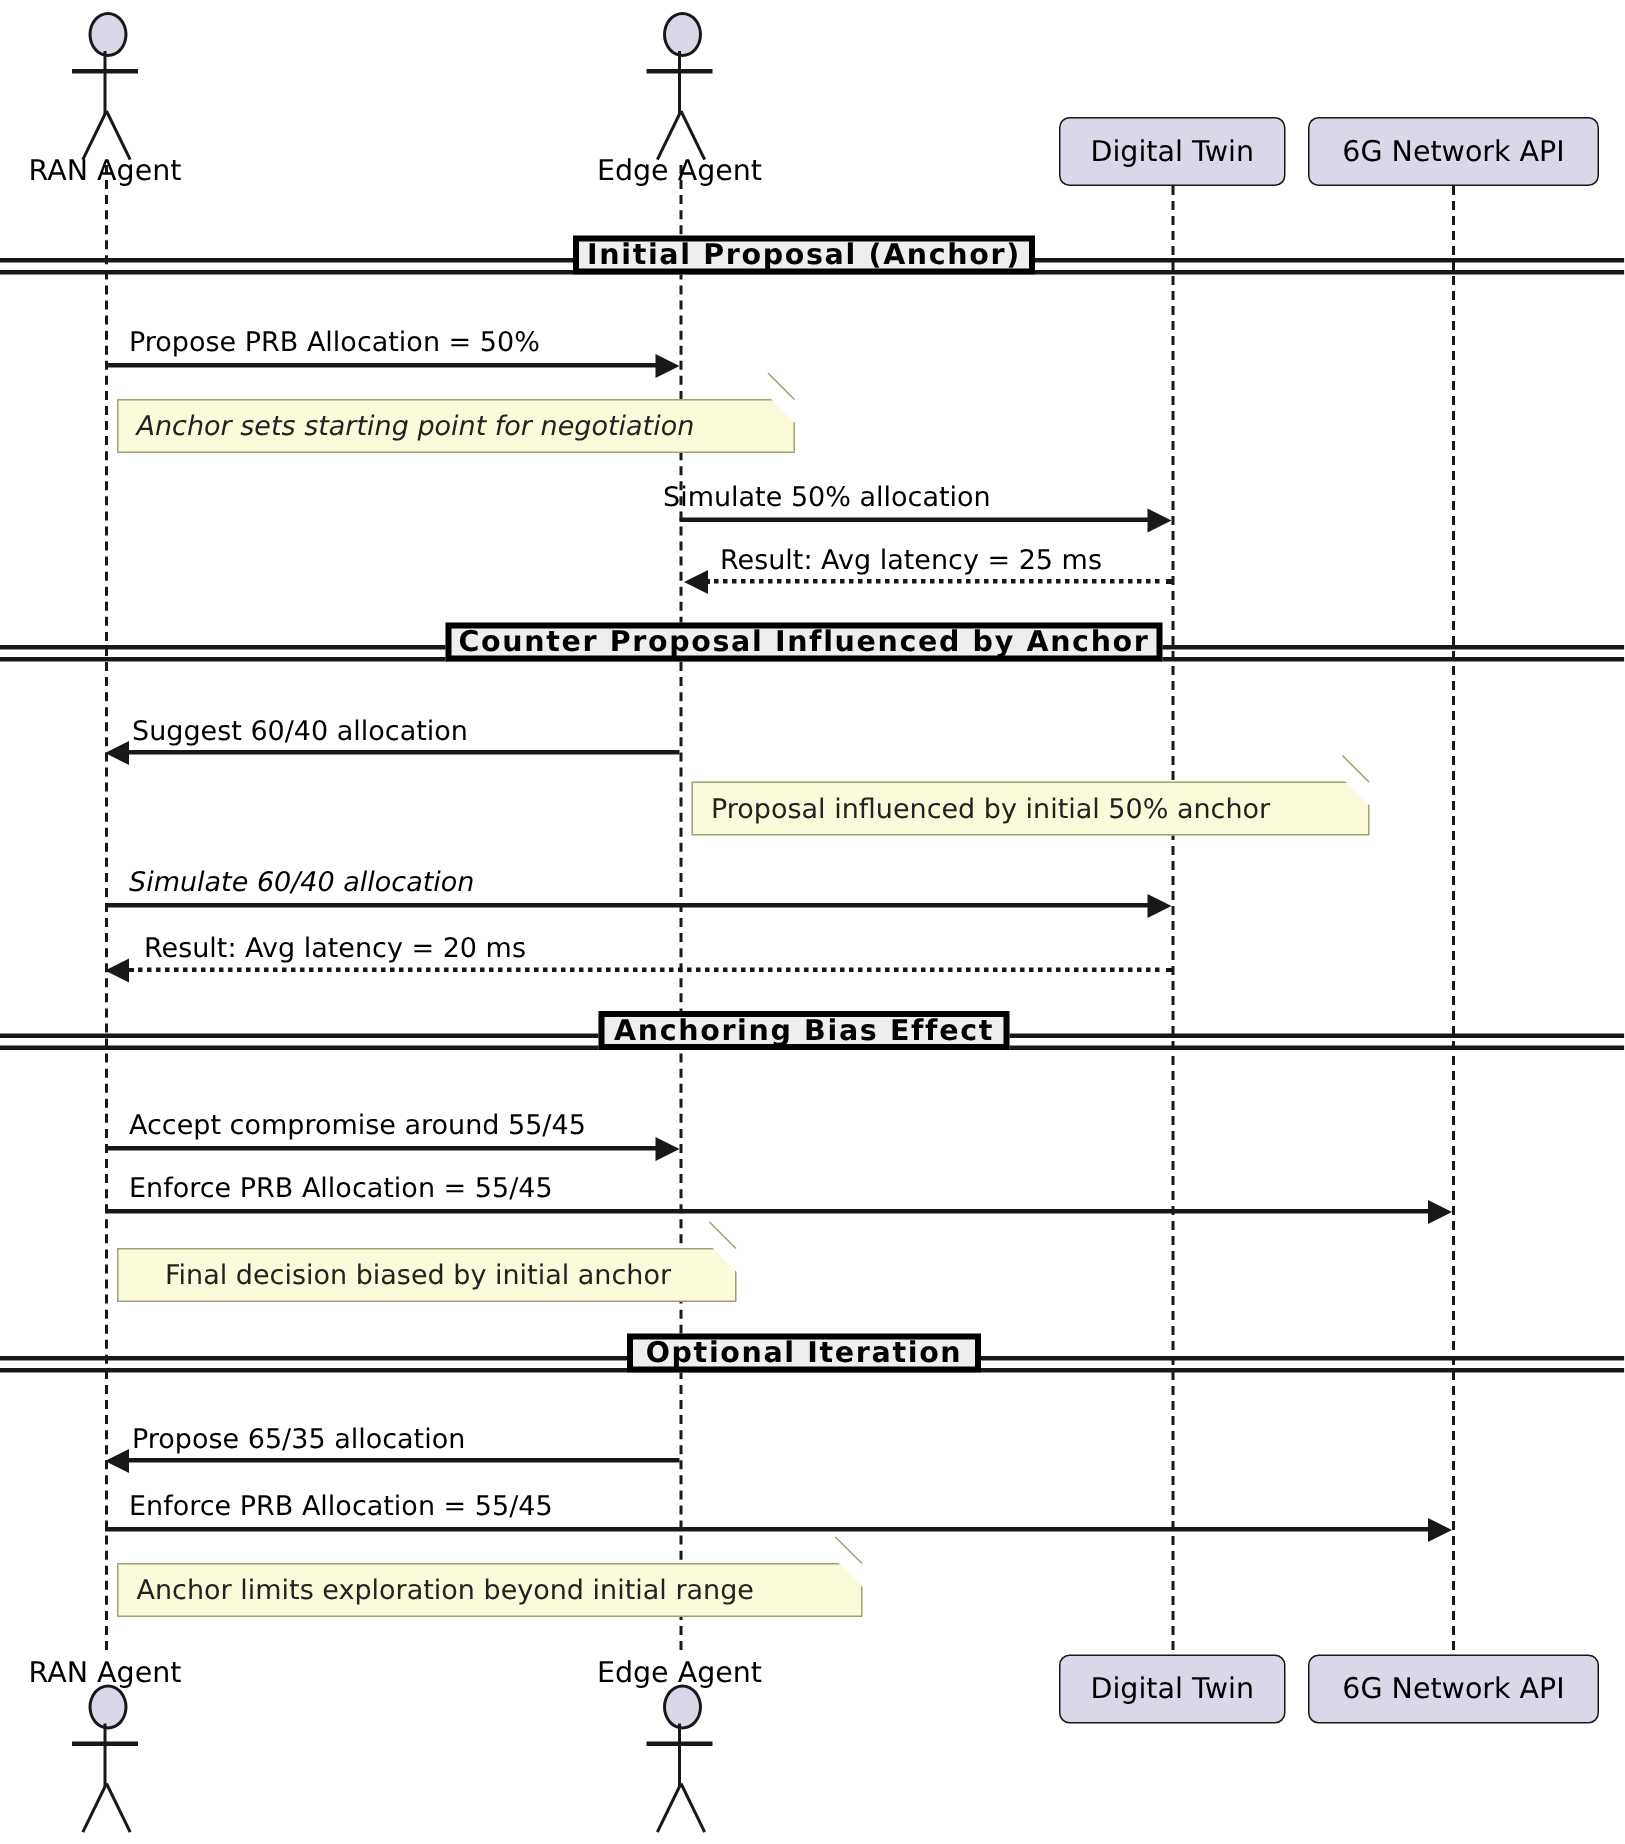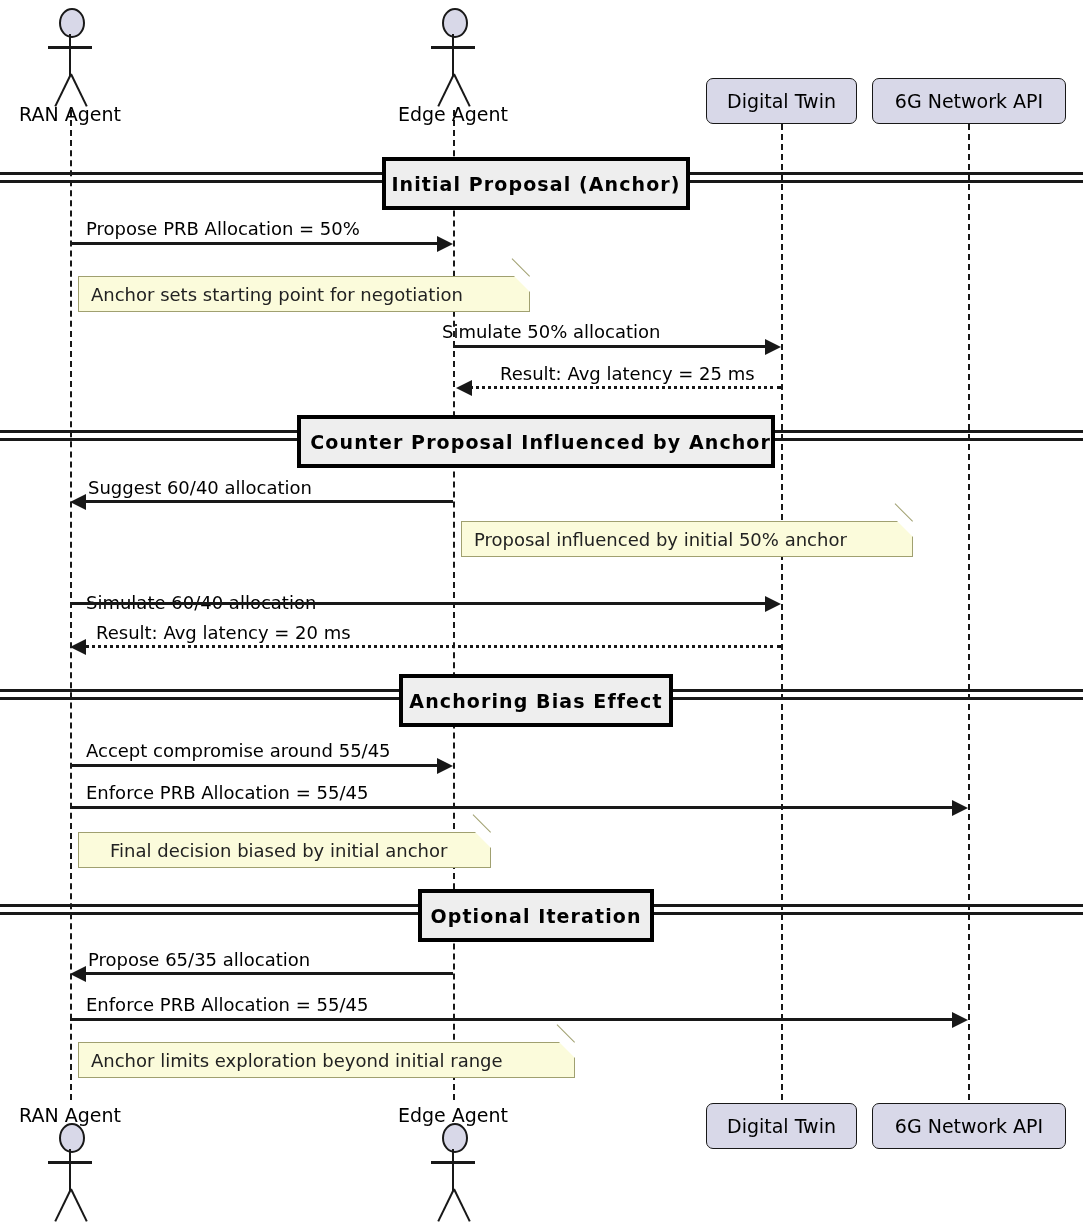--- a/index.html
+++ b/index.html
@@ -92,21 +92,21 @@
     font-size:19px;
     font-weight:bold;
     letter-spacing:1.1px;
     color:#000000;
     display:flex;
     align-items:center;
     justify-content:center;
     white-space:nowrap;
     box-sizing:border-box;
     z-index:3;
-    height:53px;
+    height:26px;
   }
   
   .msg-line{
     position:absolute;
     height:0;
     border-top:3px solid #181818;
     z-index:3;
   }
   .msg-line.dotted{
     border-top:3px dotted #181818;
@@ -203,53 +203,53 @@
       <div class="ln bot"></div>
   </div>
   <div class="divider-box" style="left:382px;top:157px;width:308px;">
     <span>Initial Proposal (Anchor)</span>
   </div>
 
   <div class="msg-label" style="left:86px;top:218px;">Propose PRB Allocation = 50%</div>
   <div class="msg-line" style="left:70px;top:242px;width:368px;"></div>
   <div class="arrow-head right" style="left:437px;top:236px;"></div>
 
-  <div class="note" style="left:78px;top:276px;width:452px;height:36px;">
+  <div class="note" style="left:78px;top:266px;width:452px;height:36px;font-style:italic;">
     <span>Anchor sets starting point for negotiation</span>
     <div class="foldmask"></div>
     <div class="foldline"></div>
   </div>
 
   <div class="msg-label" style="left:442px;top:321px;">Simulate 50% allocation</div>
   <div class="msg-line" style="left:453px;top:345px;width:313px;"></div>
   <div class="arrow-head right" style="left:765px;top:339px;"></div>
 
-  <div class="msg-label" style="left:480px;top:363px;margin-left:20px;">Result: Avg latency = 25 ms</div>
+  <div class="msg-label" style="left:480px;top:363px;">Result: Avg latency = 25 ms</div>
   <div class="msg-line dotted" style="left:469px;top:386px;width:312px;"></div>
   <div class="arrow-head left" style="left:456px;top:380px;"></div>
 
   <div class="divider-lines" style="top:430px;">
     <div class="ln top"></div>
       <div class="ln bot"></div>
   </div>
-  <div class="divider-box" style="left:297px;top:415px;width:478px;justify-content:flex-end;">
+  <div class="divider-box" style="left:297px;top:415px;width:478px;">
     <span>Counter Proposal Influenced by Anchor</span>
   </div>
 
   <div class="msg-label" style="left:88px;top:477px;">Suggest 60/40 allocation</div>
   <div class="msg-line" style="left:85px;top:500px;width:368px;"></div>
   <div class="arrow-head left" style="left:70px;top:494px;"></div>
 
   <div class="note" style="left:461px;top:521px;width:452px;height:36px;">
     <span>Proposal influenced by initial 50% anchor</span>
     <div class="foldmask"></div>
     <div class="foldline"></div>
   </div>
 
-  <div class="msg-label" style="left:86px;top:592px;">Simulate 60/40 allocation</div>
+  <div class="msg-label" style="left:86px;top:578px;font-style:italic;">Simulate 60/40 allocation</div>
   <div class="msg-line" style="left:70px;top:602px;width:696px;"></div>
   <div class="arrow-head right" style="left:765px;top:596px;"></div>
 
   <div class="msg-label" style="left:96px;top:622px;">Result: Avg latency = 20 ms</div>
   <div class="msg-line dotted" style="left:85px;top:645px;width:696px;"></div>
   <div class="arrow-head left" style="left:70px;top:639px;"></div>
 
   <div class="divider-lines" style="top:689px;">
     <div class="ln top"></div>
       <div class="ln bot"></div>

